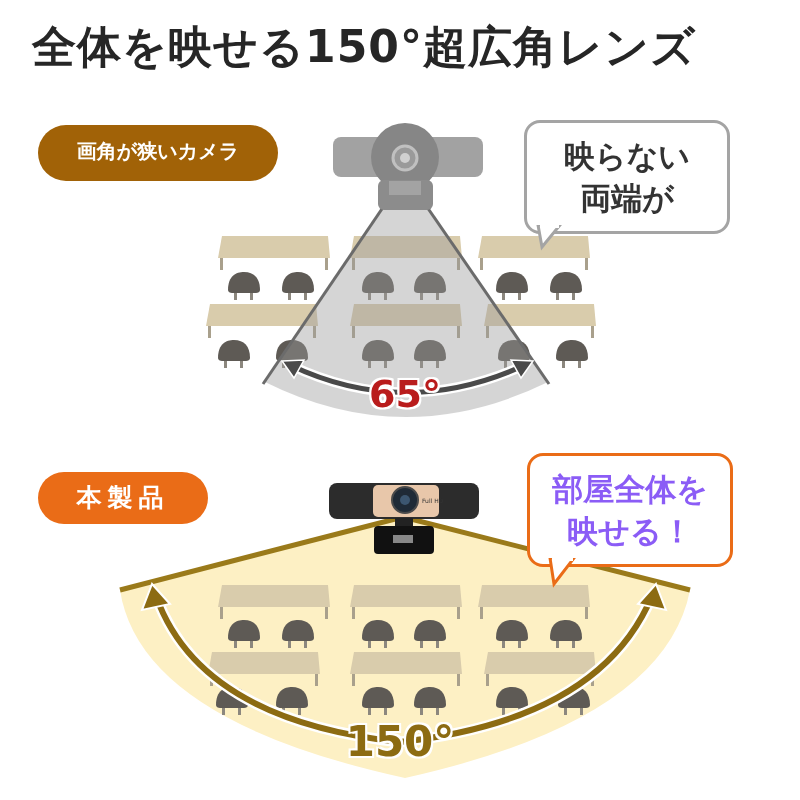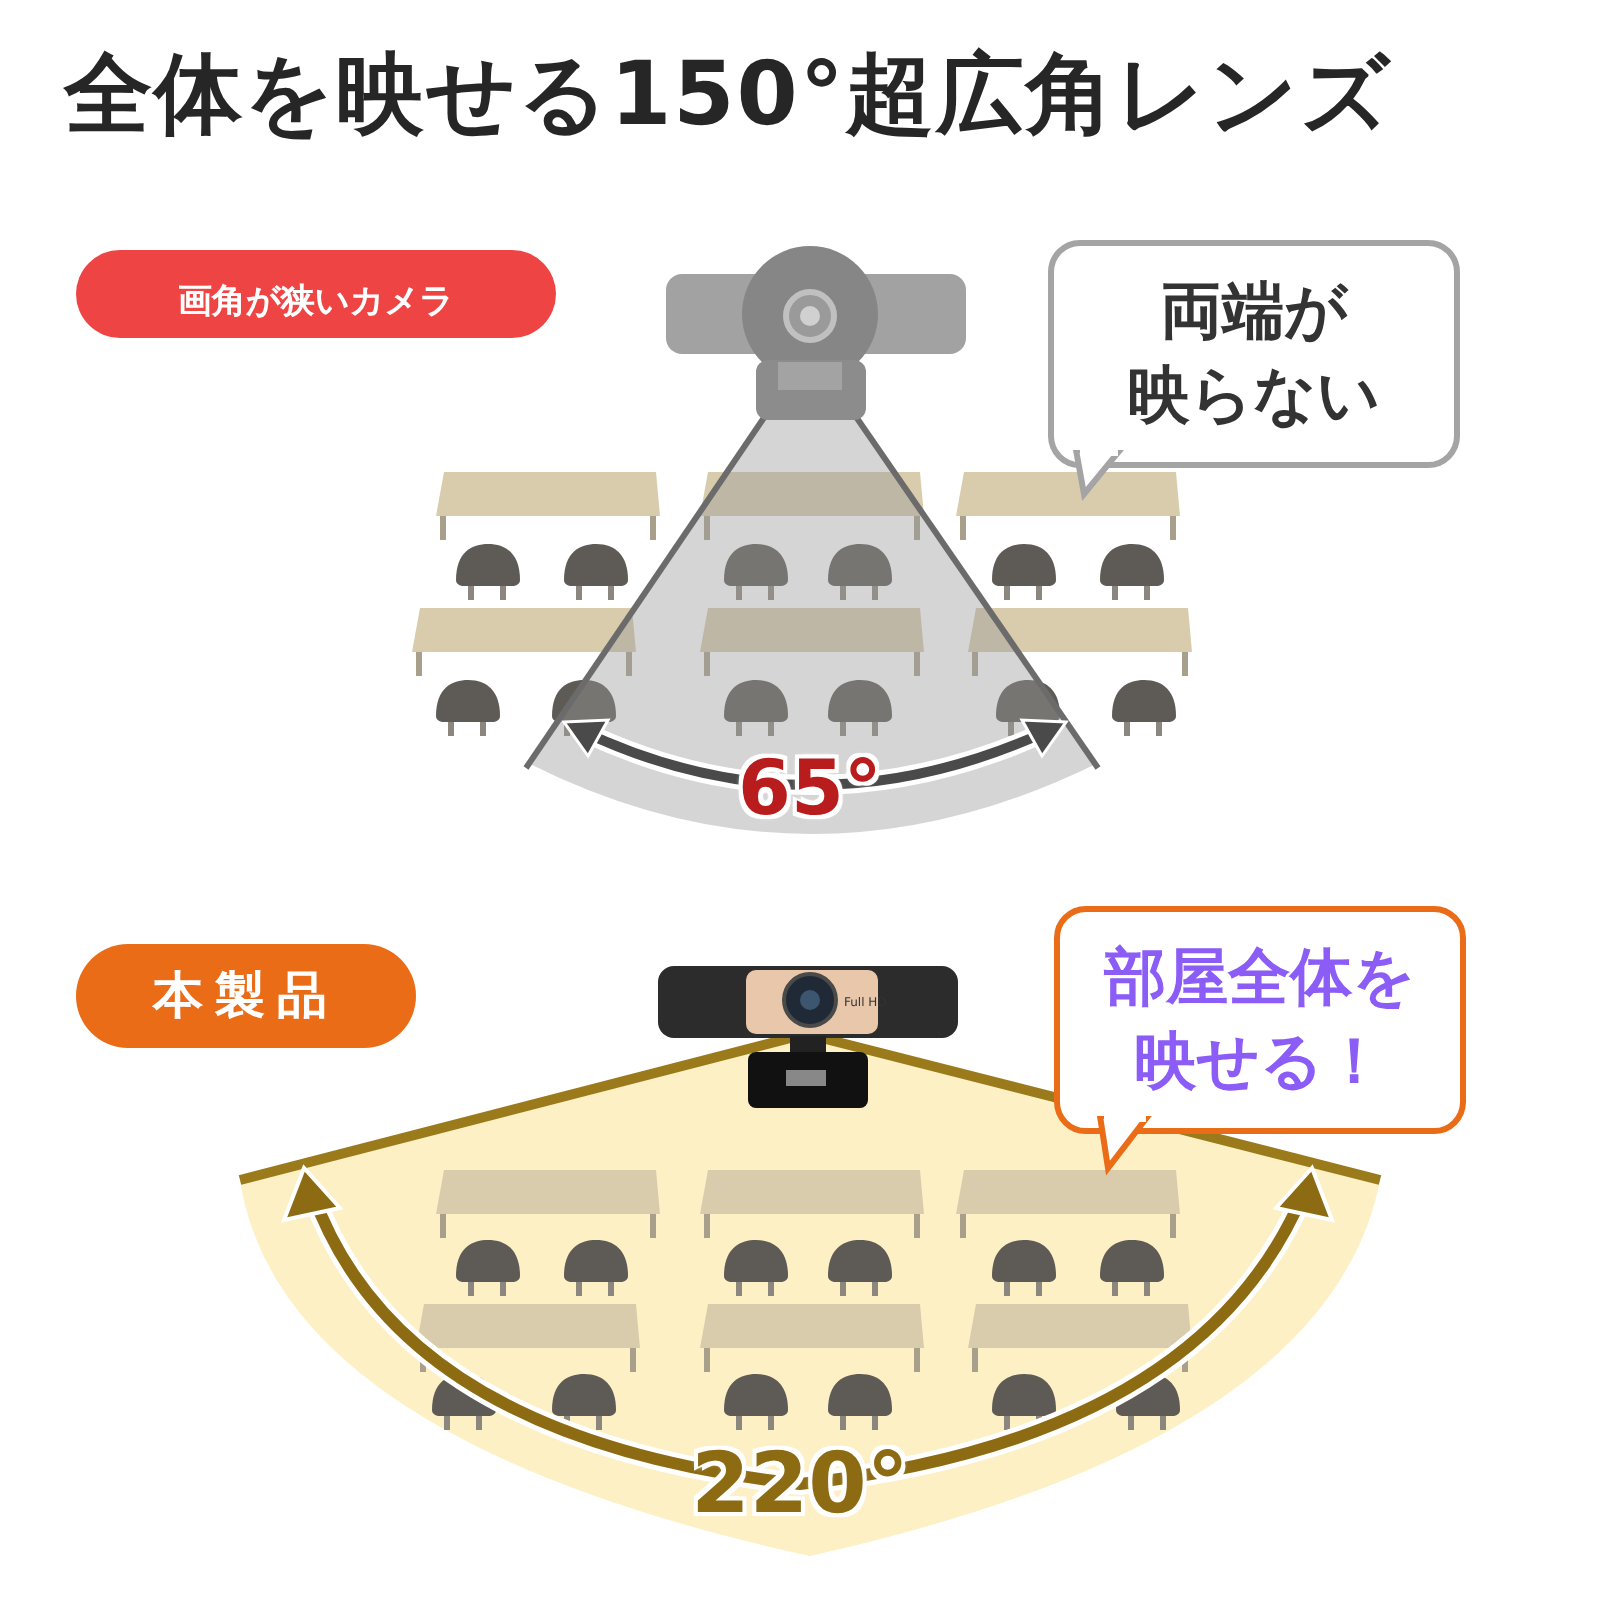--- a/index.html
+++ b/index.html
@@ -1,19 +1,19 @@
 <!DOCTYPE html>
 <html><head>
 <meta charset="utf-8">
 <style>
   html,body{margin:0;padding:0;background:#ffffff;}
   body{width:800px;height:800px;position:relative;overflow:hidden;font-family:"DejaVu Sans","Liberation Sans",sans-serif;}
   .title{position:absolute;left:0;top:18px;width:728px;text-align:center;font-size:44px;font-weight:bold;color:#262626;letter-spacing:1px;}
   .pill{position:absolute;border-radius:30px;color:#fff;font-weight:bold;text-align:center;}
-  .pill-gray{left:38px;top:125px;width:240px;height:44px;line-height:52px;background:#ef4444;font-size:17px;}
+  .pill-gray{left:38px;top:125px;width:240px;height:56px;line-height:52px;background:#a16207;font-size:20px;}
   .pill-orange{left:38px;top:472px;width:170px;height:52px;line-height:52px;background:#ea6c17;font-size:25px;letter-spacing:6px;text-align:center;}
   .bubble{position:absolute;background:#fff;border-radius:16px;text-align:center;font-weight:bold;line-height:42px;}
   .bubble-gray{left:524px;top:120px;width:200px;height:108px;border:3px solid #a4a4a4;color:#333;font-size:31px;padding-top:0;}
   .bubble-orange{left:527px;top:453px;width:200px;height:108px;border:3px solid #ea6c17;color:#8b5cf6;font-size:31px;}
   .bubble span{display:block;}
   .bubble-gray span:first-child{padding-top:12px;}
   .bubble-orange span:first-child{padding-top:12px;}
   svg.stage{position:absolute;left:0;top:0;}
   .angle{position:absolute;font-weight:bold;text-align:center;}
   .angle-65{left:360px;top:372px;width:90px;font-size:38px;color:#b91c1c;text-shadow:0 0 3px #fff,0 0 3px #fff,0 0 3px #fff,2px 2px 0 #fff,-2px -2px 0 #fff,2px -2px 0 #fff,-2px 2px 0 #fff;}
@@ -117,34 +117,34 @@
     <text x="422" y="503" font-size="6" fill="#333" font-family="DejaVu Sans, sans-serif">Full HD</text>
     <rect x="395" y="518" width="18" height="8" fill="#222"></rect>
     <rect x="374" y="526" width="60" height="28" rx="4" fill="#111"></rect>
     <rect x="393" y="535" width="20" height="8" fill="#888"></rect>
   </g>
 </svg>
 
 <div class="pill pill-gray">画角が狭いカメラ</div>
 
 <div class="bubble bubble-gray">
+  <span>映らない</span>
   <span>両端が</span>
-  <span>映らない</span>
 </div>
 <svg style="position:absolute;left:536px;top:225px;" width="30" height="26">
   <polygon points="2,0 24,0 6,22" fill="#fff" stroke="#a4a4a4" stroke-width="3"></polygon>
   <rect x="4" y="0" width="19" height="3" fill="#fff"></rect>
 </svg>
 
 <div class="angle angle-65">65°</div>
 
 <div class="pill pill-orange">本製品</div>
 
 <div class="bubble bubble-orange">
   <span>部屋全体を</span>
   <span>映せる！</span>
 </div>
 <svg style="position:absolute;left:548px;top:558px;" width="32" height="30">
   <polygon points="2,0 26,0 6,26" fill="#fff" stroke="#ea6c17" stroke-width="3"></polygon>
   <rect x="4" y="0" width="21" height="3" fill="#fff"></rect>
 </svg>
 
-<div class="angle angle-150">220°</div>
+<div class="angle angle-150">150°</div>
 
 </body></html>

